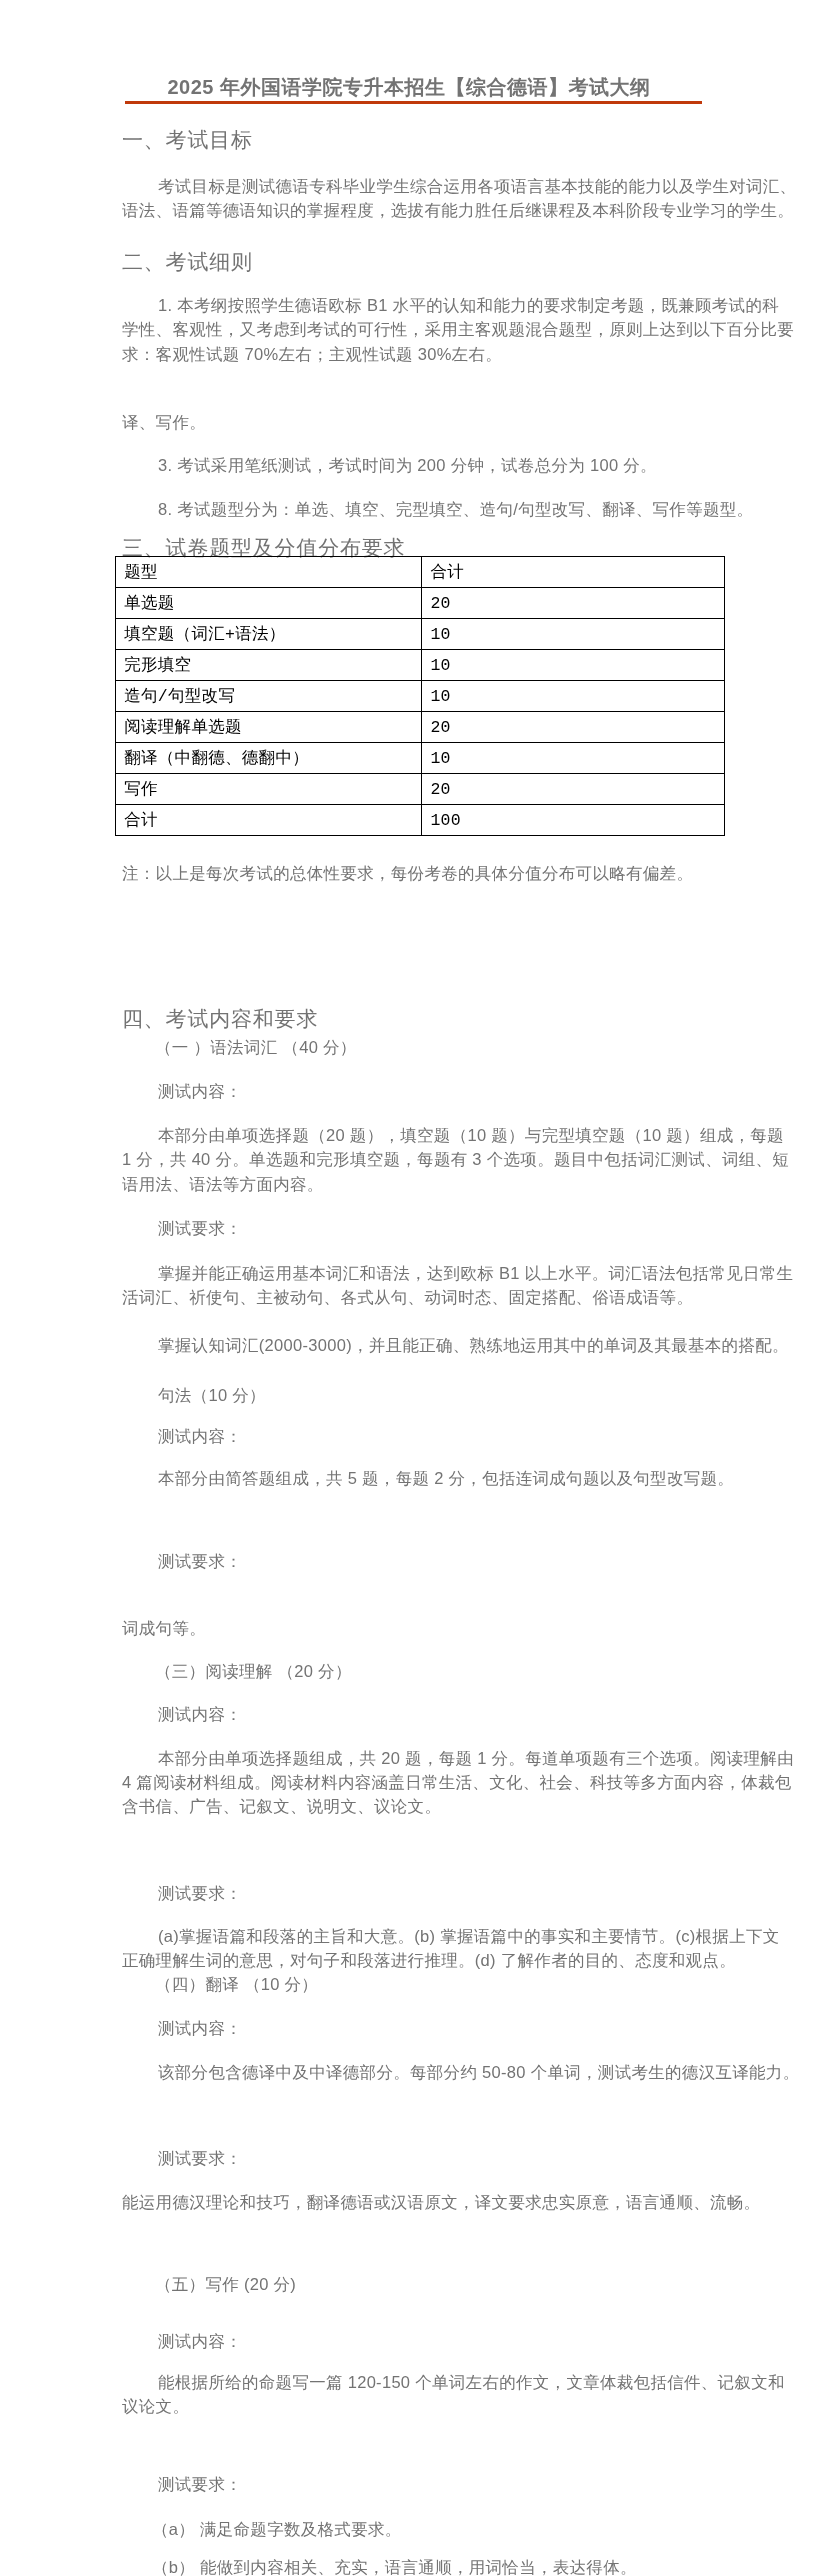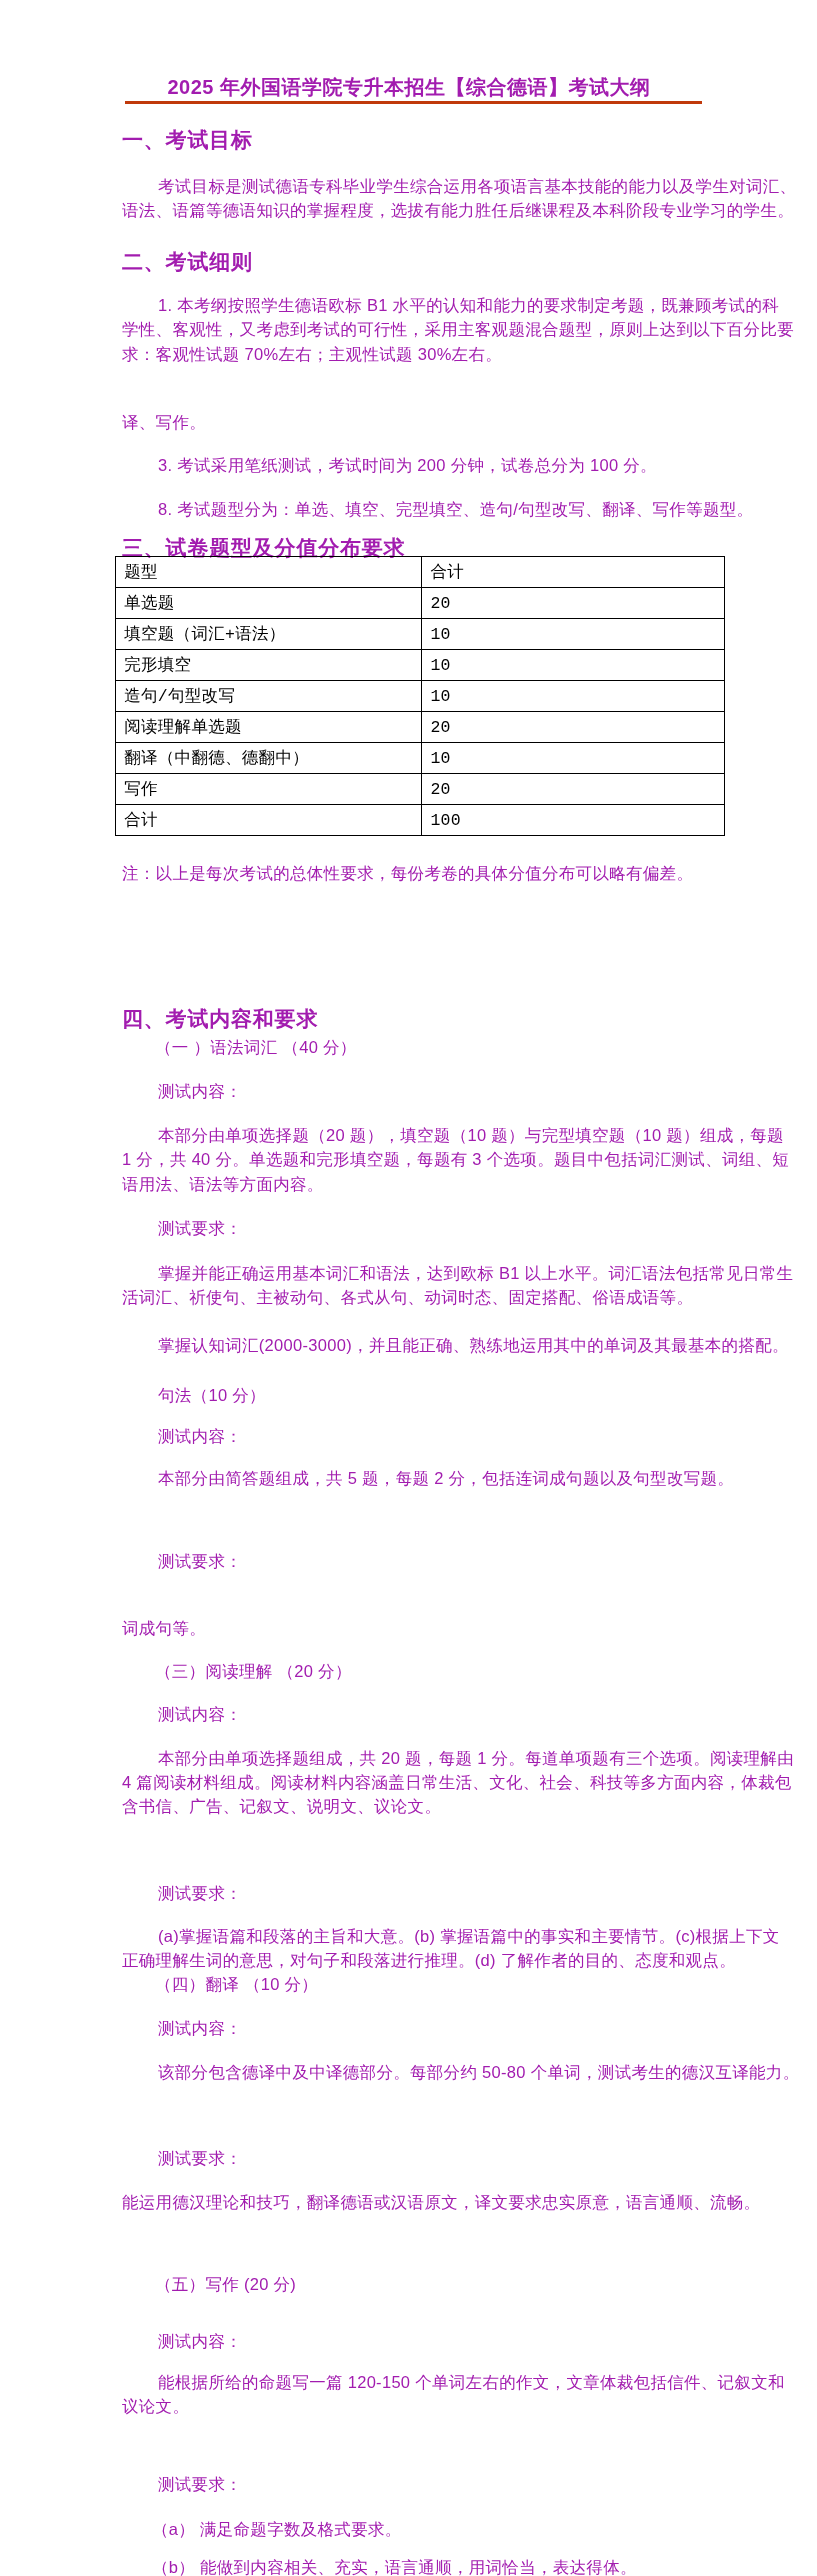--- a/index.html
+++ b/index.html
@@ -11,33 +11,33 @@
     overflow: hidden;
     font-family: "Liberation Sans", sans-serif;
     color: #000000;
   }
   .ln {
     position: absolute;
     white-space: nowrap;
     font-size: 16.5px;
     line-height: 1.25;
     letter-spacing: 0.3px;
-    color: #a21caf;
+    color: #737373;
   }
   .title {
     left: 0;
     width: 100%;
     text-align: center;
     font-size: 20px;
     font-weight: 700;
     letter-spacing: 0.5px;
   }
   .h1 {
     font-size: 21px;
-    font-weight: 700;
+    font-weight: 400;
     letter-spacing: 0.8px;
   }
   .rule {
     position: absolute;
     height: 2.6px;
     background: #C0390B;
   }
   table.score {
     position: absolute;
     border-collapse: collapse;

